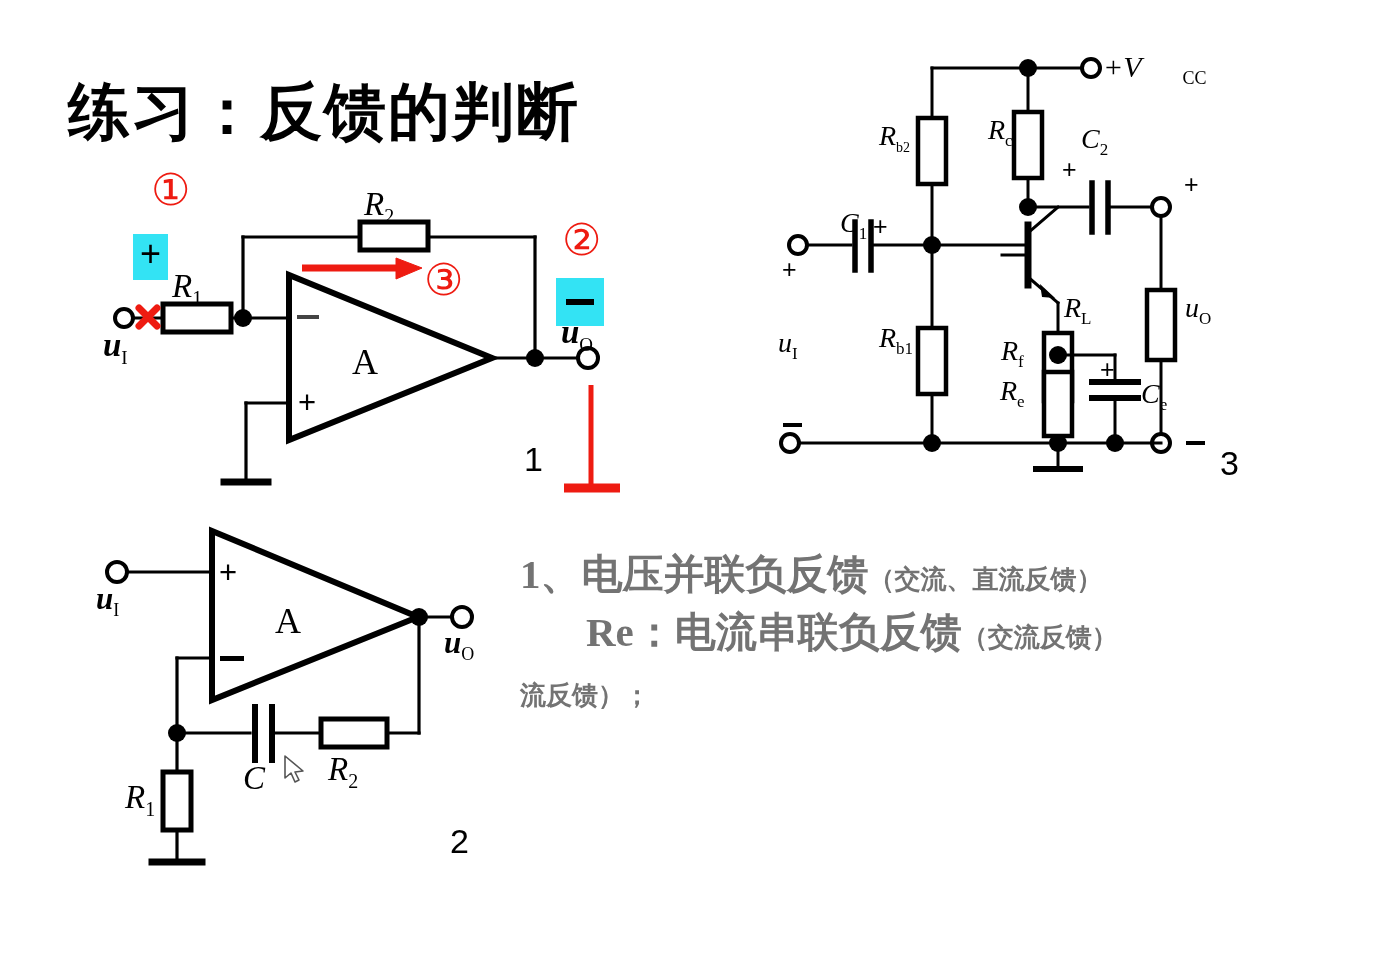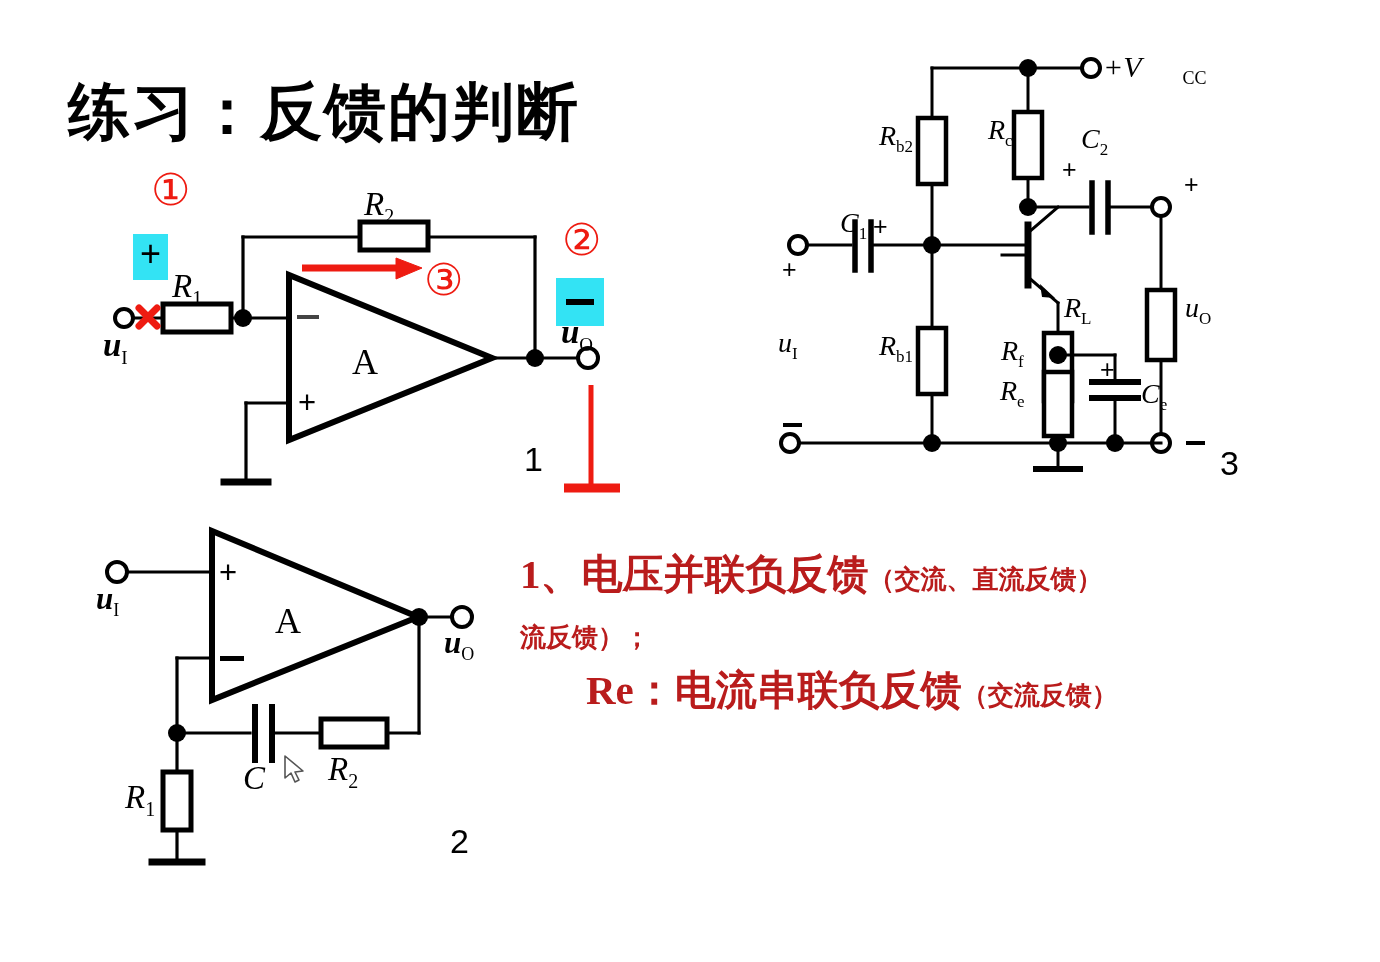--- a/index.html
+++ b/index.html
@@ -14,21 +14,21 @@
   .title{
     position:absolute;left:40px;top:70px;
     font-family:"Liberation Serif", serif;
     font-size:62px;font-weight:700;letter-spacing:2px;
     color:#000;white-space:nowrap;margin-left:28px;
   }
 
   .ans{
     position:absolute;left:520px;top:545px;width:860px;
     font-family:"Liberation Serif", serif;
-    font-weight:700;color:#b91c1c;
+    font-weight:700;color:#737373;
   }
   .ans-line{font-size:41px;line-height:1.42;white-space:nowrap;}
   .small{font-size:26px;font-weight:700;}
   .indent{padding-left:66px;}
 
   .figlabel{
     position:absolute;font-family:"Liberation Sans", sans-serif;
     font-size:34px;color:#000;
   }
 
@@ -256,23 +256,23 @@
   <circle cx="932" cy="443" r="9" fill="#000"></circle>
   <circle cx="1058" cy="443" r="9" fill="#000"></circle>
   <circle cx="1115" cy="443" r="9" fill="#000"></circle>
   <circle cx="1058" cy="355" r="9" fill="#000"></circle>
 </svg>
 
 <div style="position:absolute;left:1103px;top:50px;font-size:30px;font-style:italic;">
   <span>+V</span><sub style="font-size:18px;font-style:normal;margin-left:41px;">CC</sub>
 </div>
 <div style="position:absolute;left:879px;top:120px;font-size:28px;font-style:italic;">
-  <span>R</span><sub style="font-size:17px;font-style:normal;">b2</sub>
-</div>
-<div style="position:absolute;left:879px;top:330px;font-size:28px;font-style:italic;">
+  <span>R</span><sub style="font-size:14px;font-style:normal;">b2</sub>
+</div>
+<div style="position:absolute;left:879px;top:322px;font-size:28px;font-style:italic;">
   <span>R</span><sub style="font-size:17px;font-style:normal;">b1</sub>
 </div>
 <div style="position:absolute;left:988px;top:114px;font-size:28px;font-style:italic;">
   <span>R</span><sub style="font-size:17px;font-style:normal;">c</sub>
 </div>
 <div style="position:absolute;left:1001px;top:335px;font-size:28px;font-style:italic;">
   <span>R</span><sub style="font-size:17px;font-style:normal;">f</sub>
 </div>
 <div style="position:absolute;left:1000px;top:375px;font-size:28px;font-style:italic;">
   <span>R</span><sub style="font-size:17px;font-style:normal;">e</sub>
@@ -302,19 +302,19 @@
 <div style="position:absolute;left:1062px;top:155px;font-family:'Liberation Sans',sans-serif;font-size:25px;">+</div>
 <div style="position:absolute;left:1184px;top:170px;font-family:'Liberation Sans',sans-serif;font-size:25px;">+</div>
 <div style="position:absolute;left:1186px;top:441px;width:19px;height:4px;background:#000;"></div>
 <div style="position:absolute;left:1100px;top:355px;font-family:'Liberation Sans',sans-serif;font-size:25px;">+</div>
 <div class="figlabel" style="left:1220px;top:444px;">3</div>
 
 <div class="ans">
   <div class="ans-line">
     <span>1、</span><span>电压并联负反馈</span><span class="small">（交流、直流反馈）</span>
   </div>
+  <div class="ans-line indent">
+    <span>Re：</span><span>电流串联负反馈</span><span class="small">（交流反馈）</span>
+  </div>
   <div class="ans-line">
     <span class="small">流反馈）；</span>
   </div>
-  <div class="ans-line indent">
-    <span>Re：</span><span>电流串联负反馈</span><span class="small">（交流反馈）</span>
-  </div>
 </div>
 
 </body></html>

